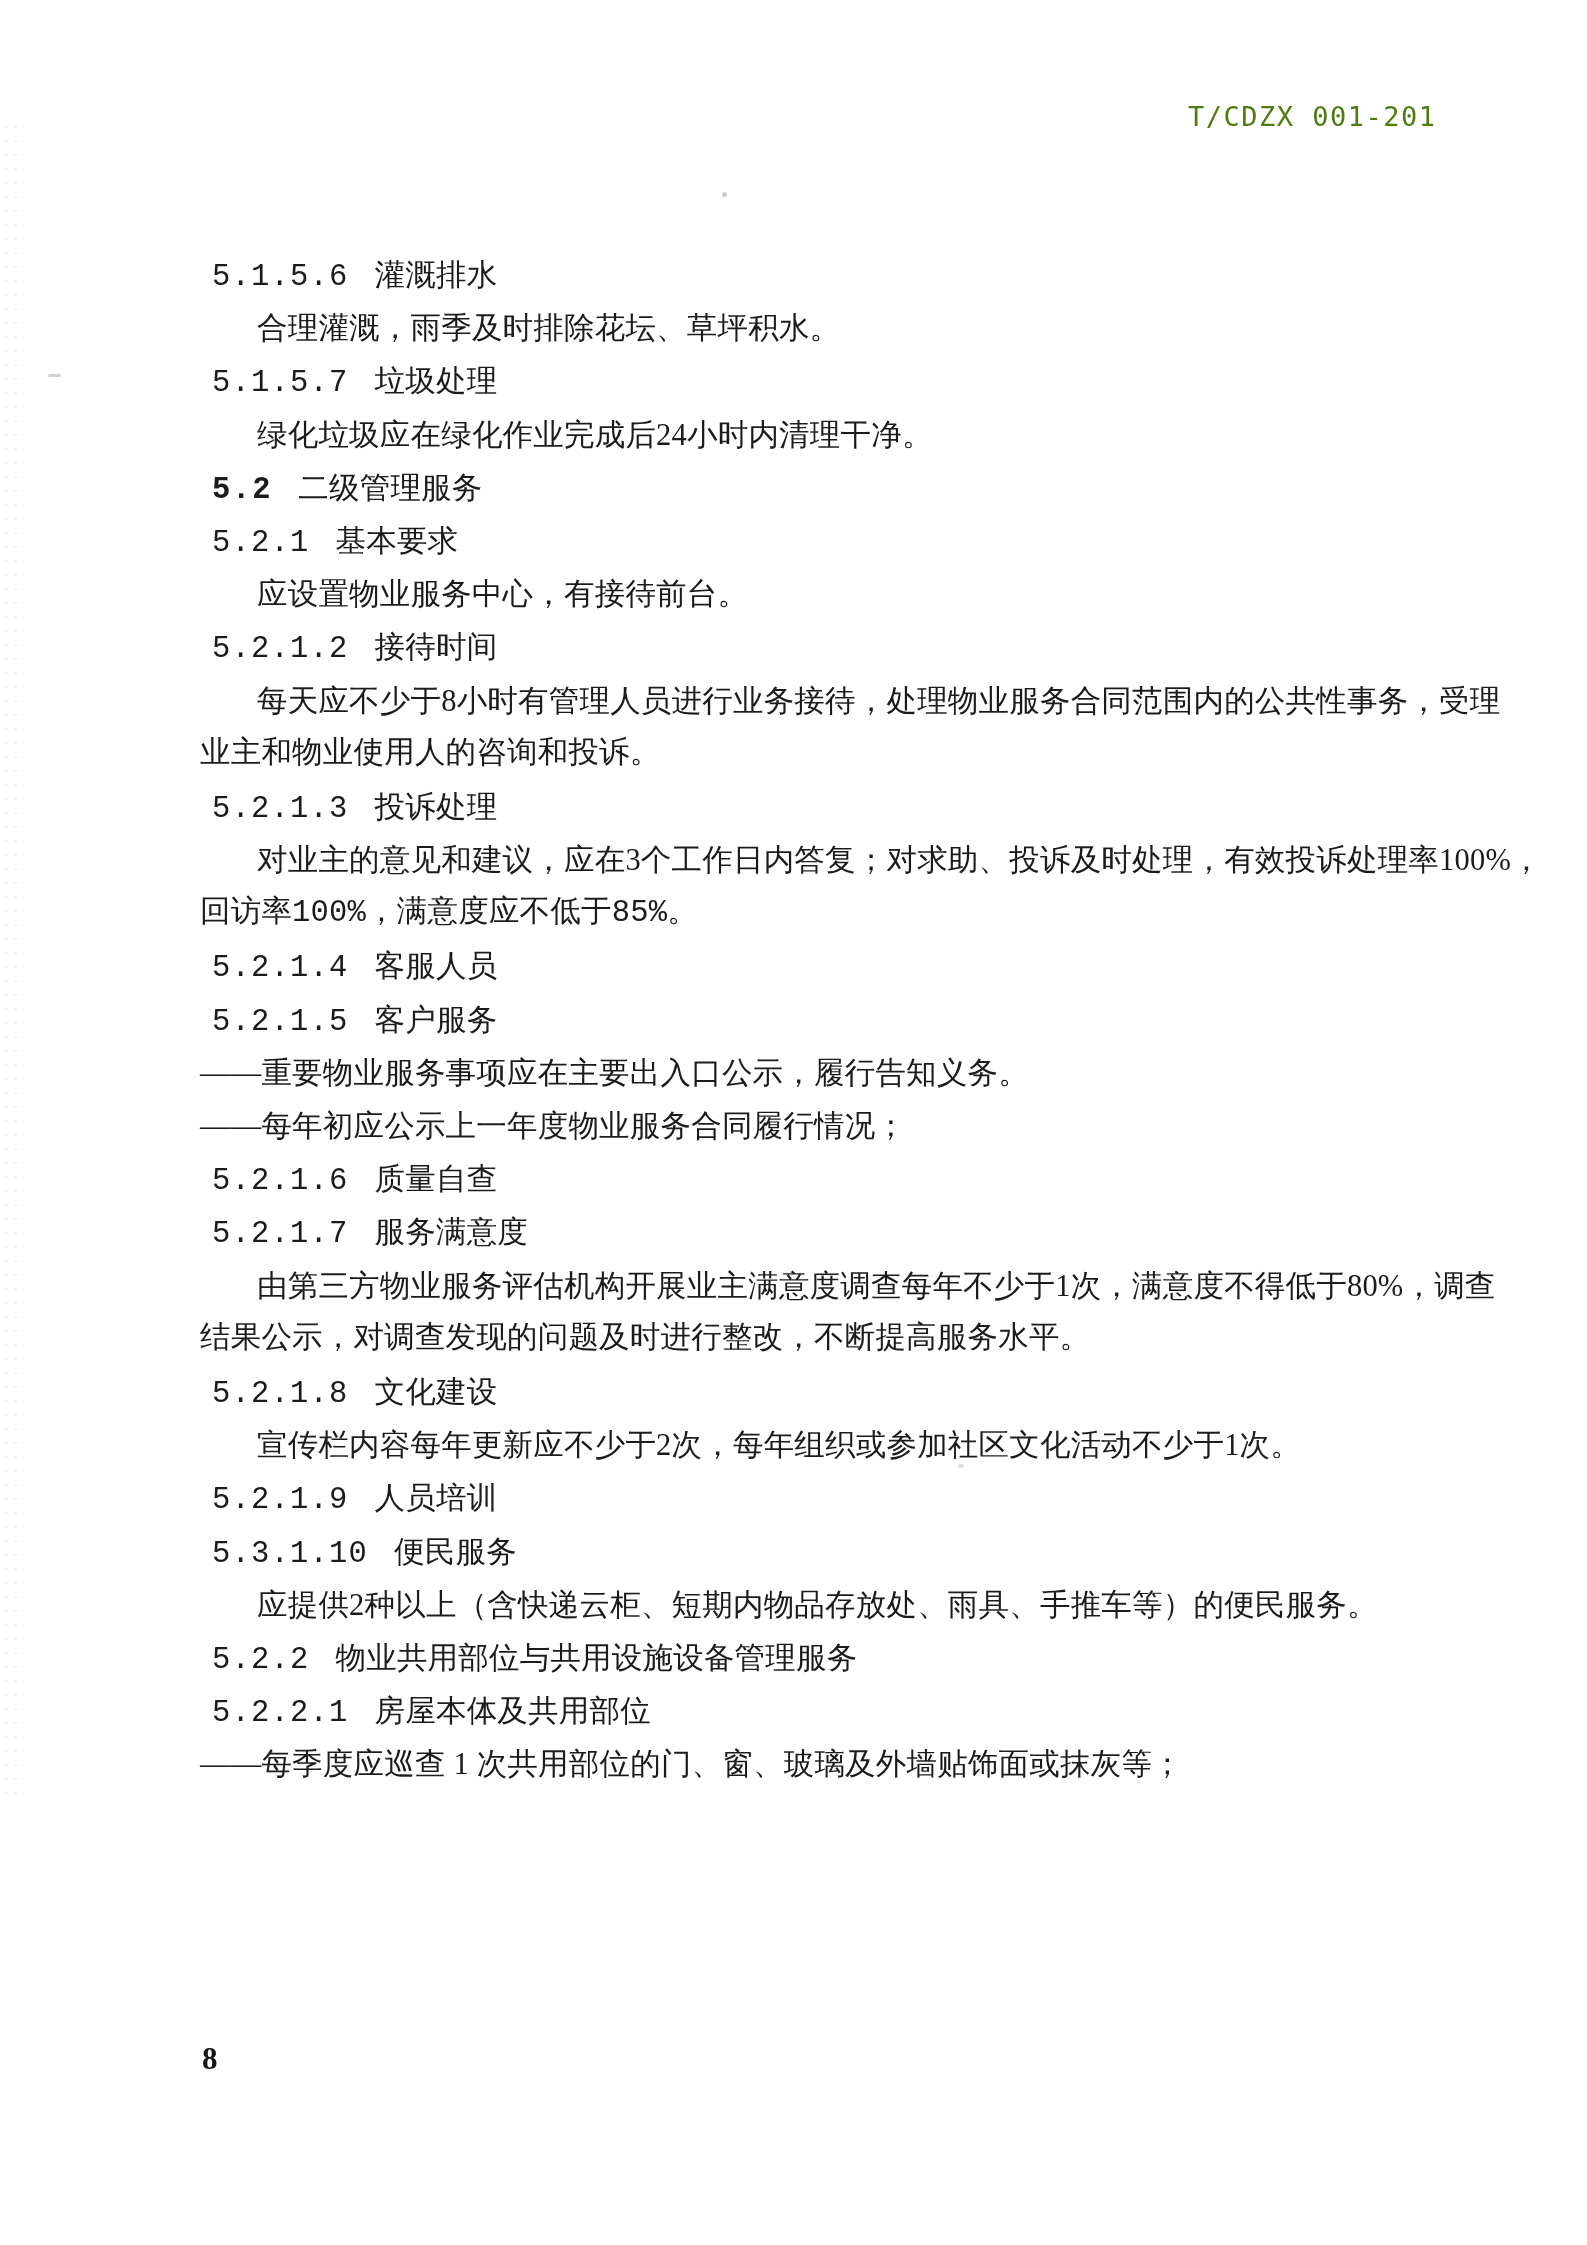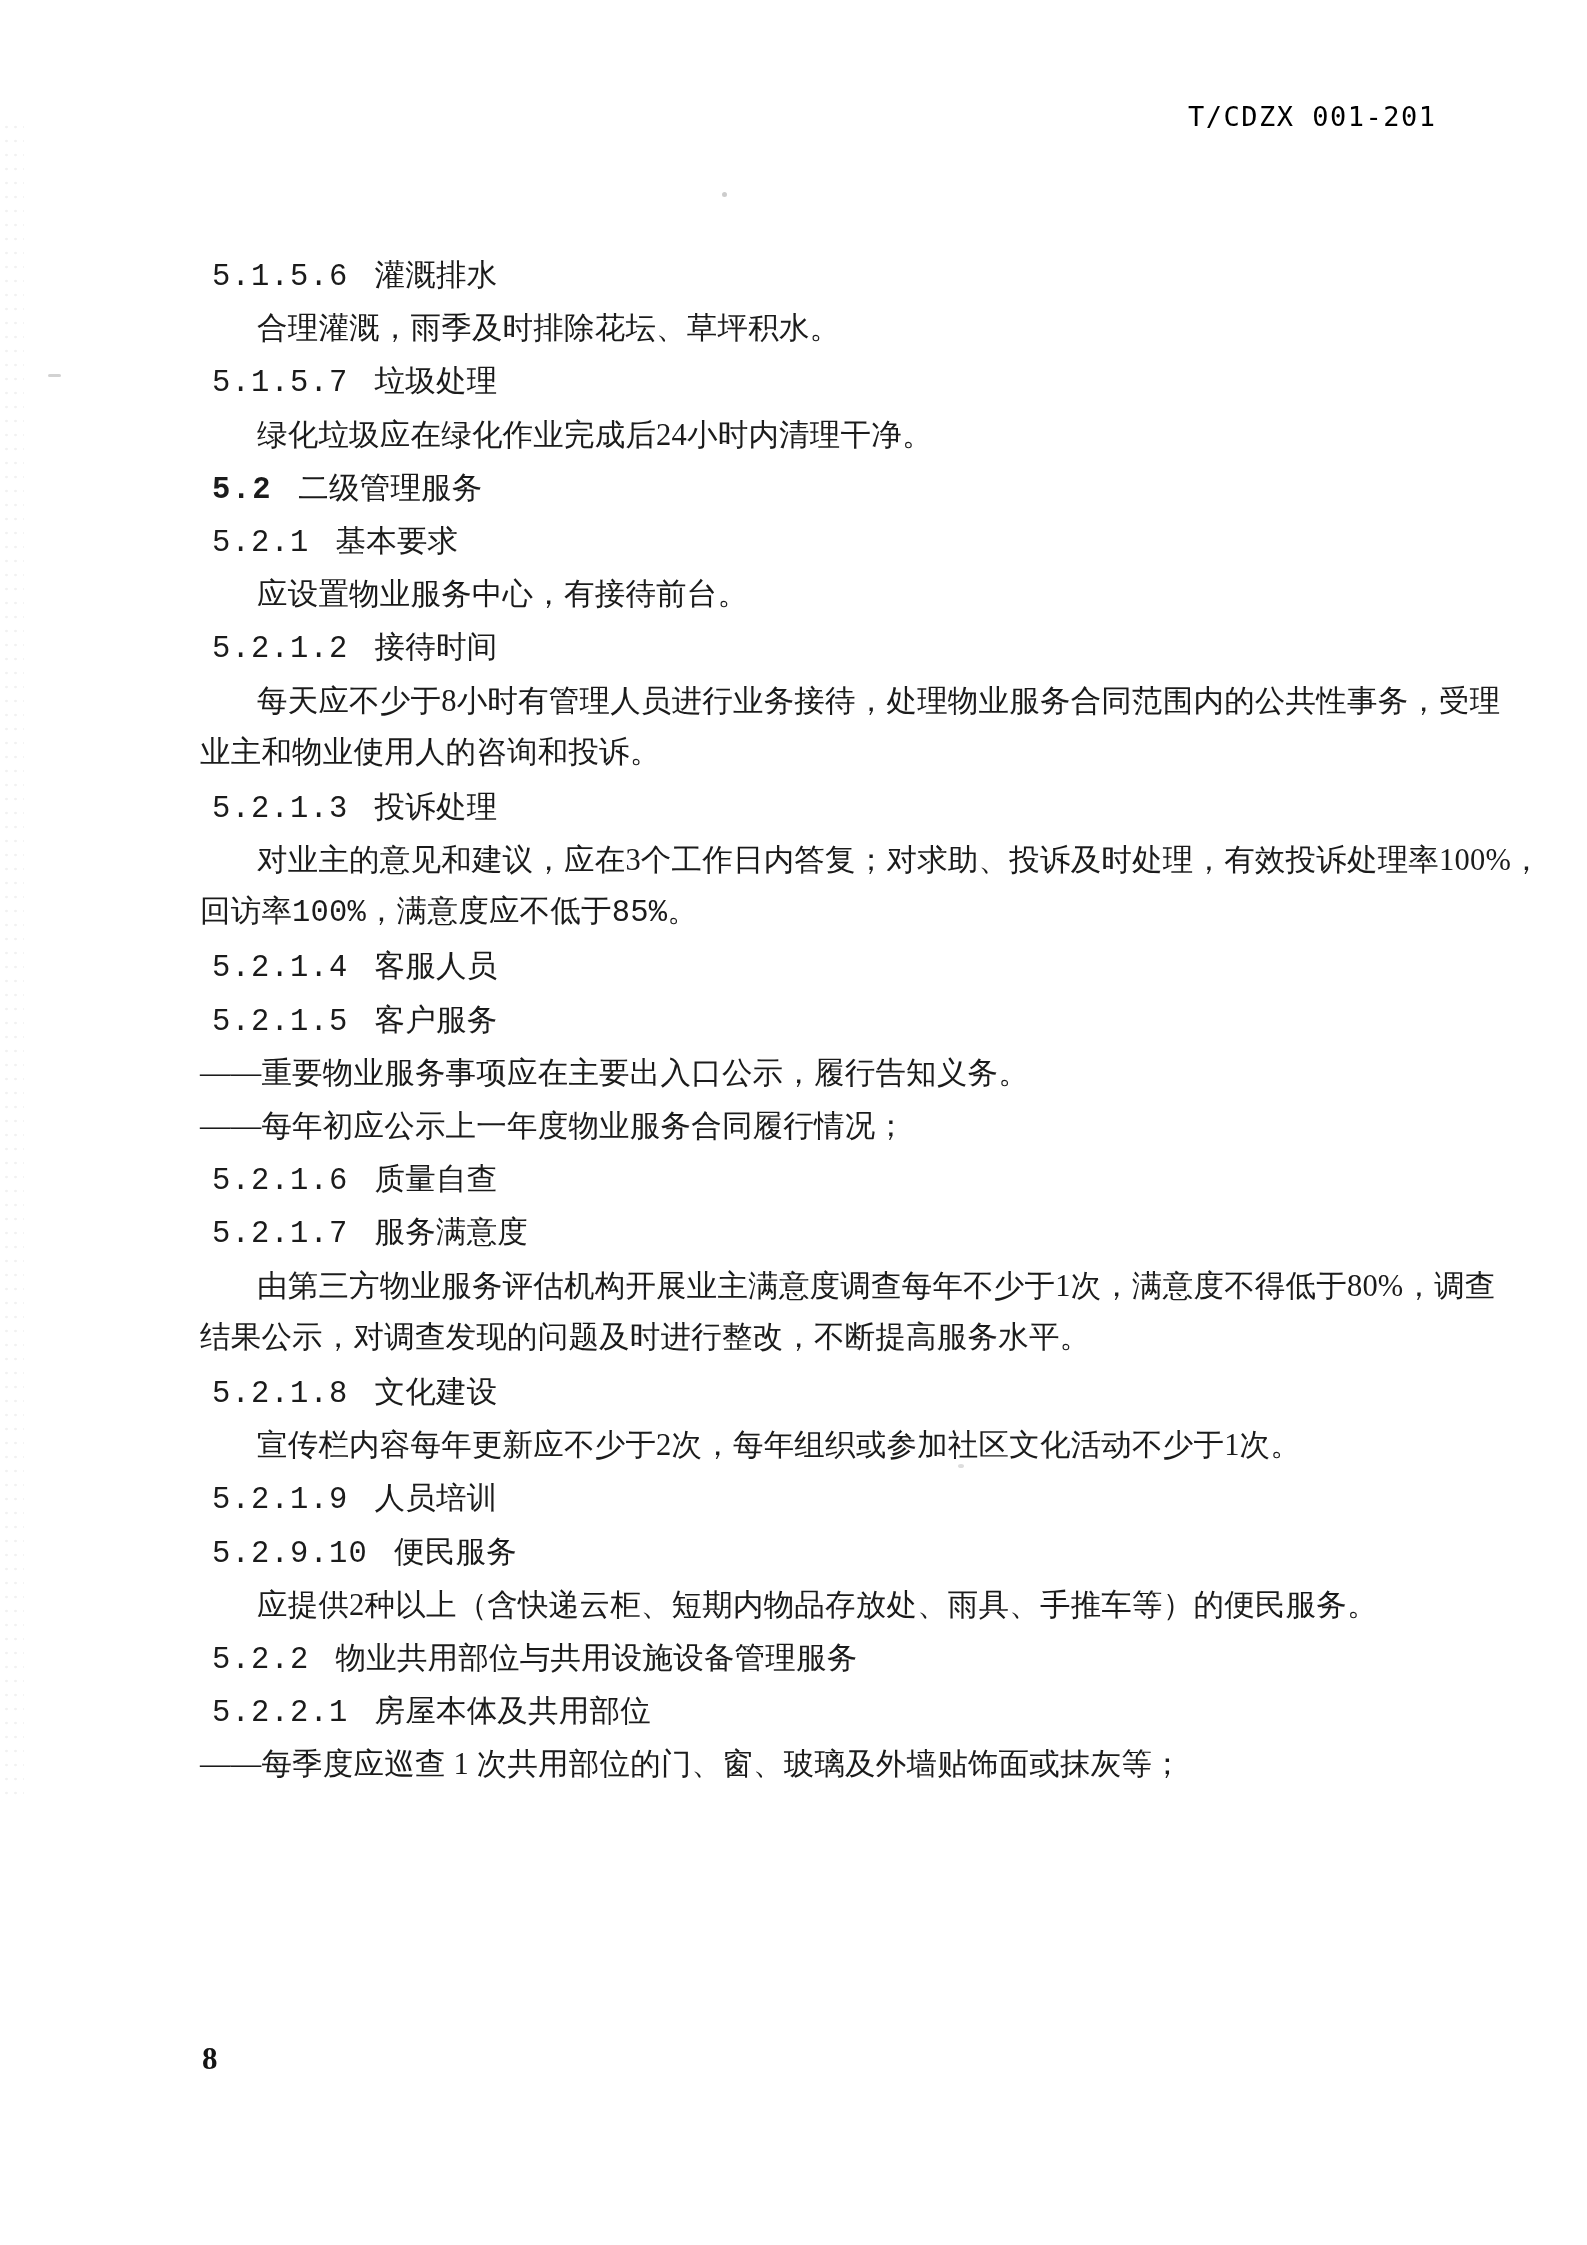--- a/index.html
+++ b/index.html
@@ -8,21 +8,21 @@
     background:#ffffff;
     position:relative;
     font-family:"Liberation Serif","DejaVu Serif",serif;
     color:#1b1b1b;
     overflow:hidden;
   }
   
   .page-header {
     position:absolute; top:101px; left:1188px;
     font-family:"DejaVu Sans Mono","Liberation Mono",monospace;
-    font-size:27px; letter-spacing:1.5px; color:#000000;
+    font-size:27px; letter-spacing:1.5px; color:#4d7c0f;
     white-space:nowrap;
   }
   
   .doc-body {
     position:absolute; top:249px; left:200px; width:1215px;
   }
   .line {
     height:53.2px; line-height:53.2px;
     font-size:30.5px;
     white-space:nowrap;
@@ -86,20 +86,20 @@
     <div class="line heading"><span class="num">5.2.1.5</span><span class="title">客户服务</span></div>
     <div class="line dash"><span>——重要物业服务事项应在主要出入口公示，履行告知义务。</span></div>
     <div class="line dash"><span>——每年初应公示上一年度物业服务合同履行情况；</span></div>
     <div class="line heading"><span class="num">5.2.1.6</span><span class="title">质量自查</span></div>
     <div class="line heading"><span class="num">5.2.1.7</span><span class="title">服务满意度</span></div>
     <div class="line body"><span>由第三方物业服务评估机构开展业主满意度调查每年不少于1次，满意度不得低于80%，调查</span></div>
     <div class="line body-cont"><span>结果公示，对调查发现的问题及时进行整改，不断提高服务水平。</span></div>
     <div class="line heading"><span class="num">5.2.1.8</span><span class="title">文化建设</span></div>
     <div class="line body"><span>宣传栏内容每年更新应不少于2次，每年组织或参加社区文化活动不少于1次。</span></div>
     <div class="line heading"><span class="num">5.2.1.9</span><span class="title">人员培训</span></div>
-    <div class="line heading"><span class="num">5.2.9.10</span><span class="title">便民服务</span></div>
+    <div class="line heading"><span class="num">5.3.1.10</span><span class="title">便民服务</span></div>
     <div class="line body"><span>应提供2种以上（含快递云柜、短期内物品存放处、雨具、手推车等）的便民服务。</span></div>
     <div class="line heading"><span class="num">5.2.2</span><span class="title">物业共用部位与共用设施设备管理服务</span></div>
     <div class="line heading"><span class="num">5.2.2.1</span><span class="title">房屋本体及共用部位</span></div>
     <div class="line dash"><span>——每季度应巡查 1 次共用部位的门、窗、玻璃及外墙贴饰面或抹灰等；</span></div>
   </div>
 
 <div class="page-number">8</div>
 
 </body></html>

